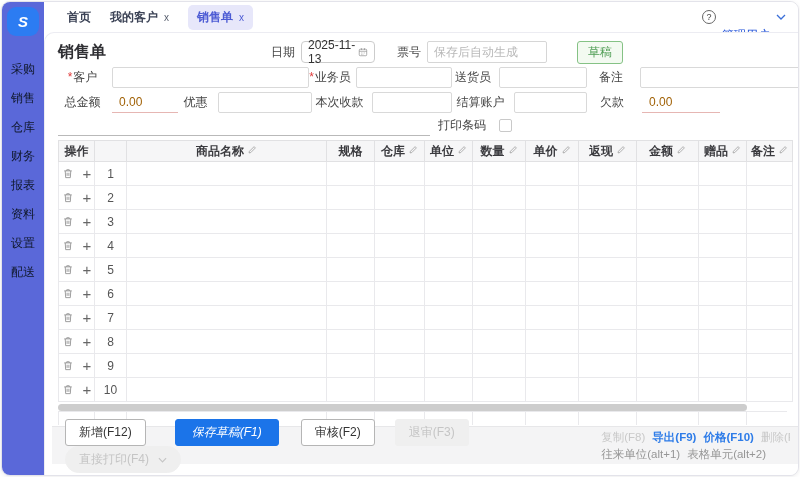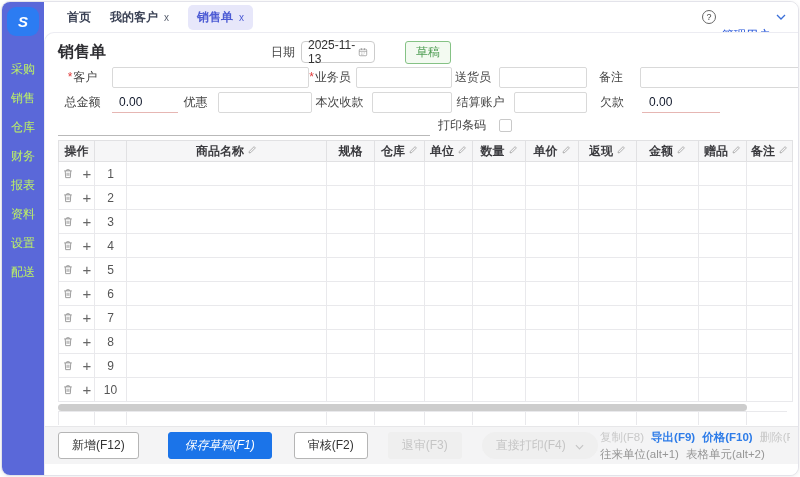--- a/index.html
+++ b/index.html
@@ -6,21 +6,21 @@
   body { margin:0; background:#fff; font-family:"Liberation Sans","DejaVu Sans",sans-serif; }
   .window { width:798px; height:475px; margin:1px; position:relative; border:1px solid #e3e3ea;
             border-radius:9px; overflow:hidden; background:#fff; box-shadow:0 1px 4px rgba(0,0,0,.08); }
 
   
   .sidebar { position:absolute; left:0; top:0; bottom:0; width:42px; background:#5a68d9; }
   .logo { width:32px; height:29px; margin:5px auto 0; background:#2c7cf2; border-radius:9px;
           display:flex; align-items:center; justify-content:center; cursor:pointer; }
   .logo span { color:#fff; font-weight:bold; font-style:italic; font-size:15px; }
   #side-items { margin-top:19px; }
-  .side-item { height:29px; line-height:29px; text-align:center; color:#bef264; font-size:12px; cursor:pointer; }
+  .side-item { height:29px; line-height:29px; text-align:center; color:#0f172a; font-size:12px; cursor:pointer; }
 
   
   .topbar { position:absolute; left:42px; right:0; top:0; height:30px; background:#fff;
             display:flex; align-items:center; padding-left:23px; }
   #tabs { display:flex; align-items:center; }
   .tab { font-size:12px; color:#3c4356; margin-right:19px; display:flex; align-items:center; gap:6px; cursor:pointer; font-weight:600; }
   .tab .close { color:#5a6170; font-size:10px; font-weight:400; }
   .tab.active { background:#e7e7fa; color:#4c5bd4; padding:4px 9px; border-radius:5px; margin-right:14px; }
   .tab.active .close { color:#4c5bd4; }
   .top-right { margin-left:auto; display:flex; align-items:center; gap:6px; padding-right:12px; }
@@ -45,21 +45,21 @@
   .ticket-input::placeholder { color:#b8b8b8; }
   .badge { margin-left:30px; border:1px solid #85c285; color:#4f9d54; background:#f3faf1; font-size:12px;
            padding:2px 10px; border-radius:3px; }
 
   
   .frow { display:flex; align-items:center; height:25px; font-size:12px; }
   .lbl { text-align:center; padding-right:5px; color:#444; flex:none; }
   .req { color:#e03b3b; font-style:normal; margin-right:1px; }
   .ipt { height:21px; border:1px solid #d9d9d9; border-radius:2px; flex:none; padding:0 4px; font-size:12px; outline:none; }
   .grow { flex:1 1 auto; }
-  .redfield { height:20px; border-bottom:1px solid #e6b6b3; color:#0f172a; display:flex; align-items:center;
+  .redfield { height:20px; border-bottom:1px solid #e6b6b3; color:#a16207; display:flex; align-items:center;
               padding-left:7px; flex:none; }
   .uline { height:20px; border:none; border-bottom:1px solid #b9b9b9; flex:none; outline:none; font-size:12px; }
   .cbx { width:13px; height:13px; border:1px solid #c9c9c9; border-radius:2px; margin-left:8px; background:#fff; cursor:pointer; }
 
   
   .grid { width:100%; border-collapse:collapse; table-layout:fixed; margin-top:4px; }
   .grid th { background:#f6f6f7; border:1px solid #e1e1e3; font-size:12px; font-weight:600; color:#3a3a3e;
              height:21px; padding:0; }
   .grid td { border:1px solid #e9e9ec; height:24px; padding:0; font-size:12px; color:#555; }
   .th-in { display:flex; align-items:center; justify-content:center; gap:3px; }
@@ -67,21 +67,21 @@
   .trash { display:inline-flex; cursor:pointer; }
   .plus { font-size:15px; color:#666; line-height:1; cursor:pointer; }
   td.num { text-align:center; color:#555; }
 
   .hscroll { height:7px; margin-top:2px; position:relative; }
   .thumb { position:absolute; left:0; top:0; height:7px; width:94.5%; background:#cdcdcd; border-radius:4px; cursor:pointer; }
   .partial { height:14px; overflow:hidden; }
   .partial .grid { margin-top:0; }
 
   
-  .footer { position:absolute; left:0; right:0; bottom:11px; height:38px; background:#f4f4f5;
+  .footer { position:absolute; left:7px; right:0; bottom:11px; height:38px; background:#f4f4f5;
             border-top:1px solid #e7e7e9; display:flex; align-items:center; padding:0 8px 0 13px;margin-top:19px; }
   .btn { height:27px; padding:0 13px; font-size:12px; border:1px solid #b5b5b5; border-radius:3px;
          background:#fff; color:#333; cursor:pointer; font-family:inherit; }
   .btn.primary { background:#1b74e9; border-color:#1b74e9; color:#fff; font-style:italic; padding:0 16px; }
   .btn.disabled { background:#efefef; border:1px solid #efefef; color:#c5c5c5; cursor:default; }
   .btn.pill { border-radius:14px; display:inline-flex; align-items:center; gap:9px; }
   #fbtns .btn:nth-child(1){ margin-right:29px; }
   #fbtns .btn:nth-child(2){ margin-right:22px; }
   #fbtns .btn:nth-child(3){ margin-right:20px; }
   #fbtns .btn:nth-child(4){ margin-right:20px; }
@@ -144,20 +144,24 @@
         <span class="flbl">日期</span>
         <div class="date-box">
           <span>2025-11-13</span>
           <svg width="12" height="12" viewBox="0 0 16 16">
               <rect x="2" y="3.5" width="12" height="10.5" rx="1.5" fill="none" stroke="#8a8a8a" stroke-width="1.1"></rect>
               <path d="M2 6.8h12M5.5 1.8v3M10.5 1.8v3" stroke="#8a8a8a" stroke-width="1.1" fill="none"></path>
               <path d="M5 9.5h1M7.5 9.5h1M10 9.5h1M5 11.8h1M7.5 11.8h1" stroke="#8a8a8a" stroke-width="1.1"></path>
             </svg>
         </div>
       </div>
+      <div class="ticket-group">
+        <span class="flbl">票号</span>
+        <input class="ticket-input" placeholder="保存后自动生成" style="">
+      </div>
       <span class="badge">草稿</span>
     </div>
 
     <div class="frow">
       <span class="lbl" style="width:54px"><i class="req">*</i><span>客户</span></span>
       <input class="ipt" style="width: 197px;">
       <span class="lbl" style="width:47px"><i class="req">*</i><span>业务员</span></span>
       <input class="ipt" style="width: 96px;">
       <span class="lbl" style="width:47px">送货员</span>
       <input class="ipt" style="width: 88px;">

